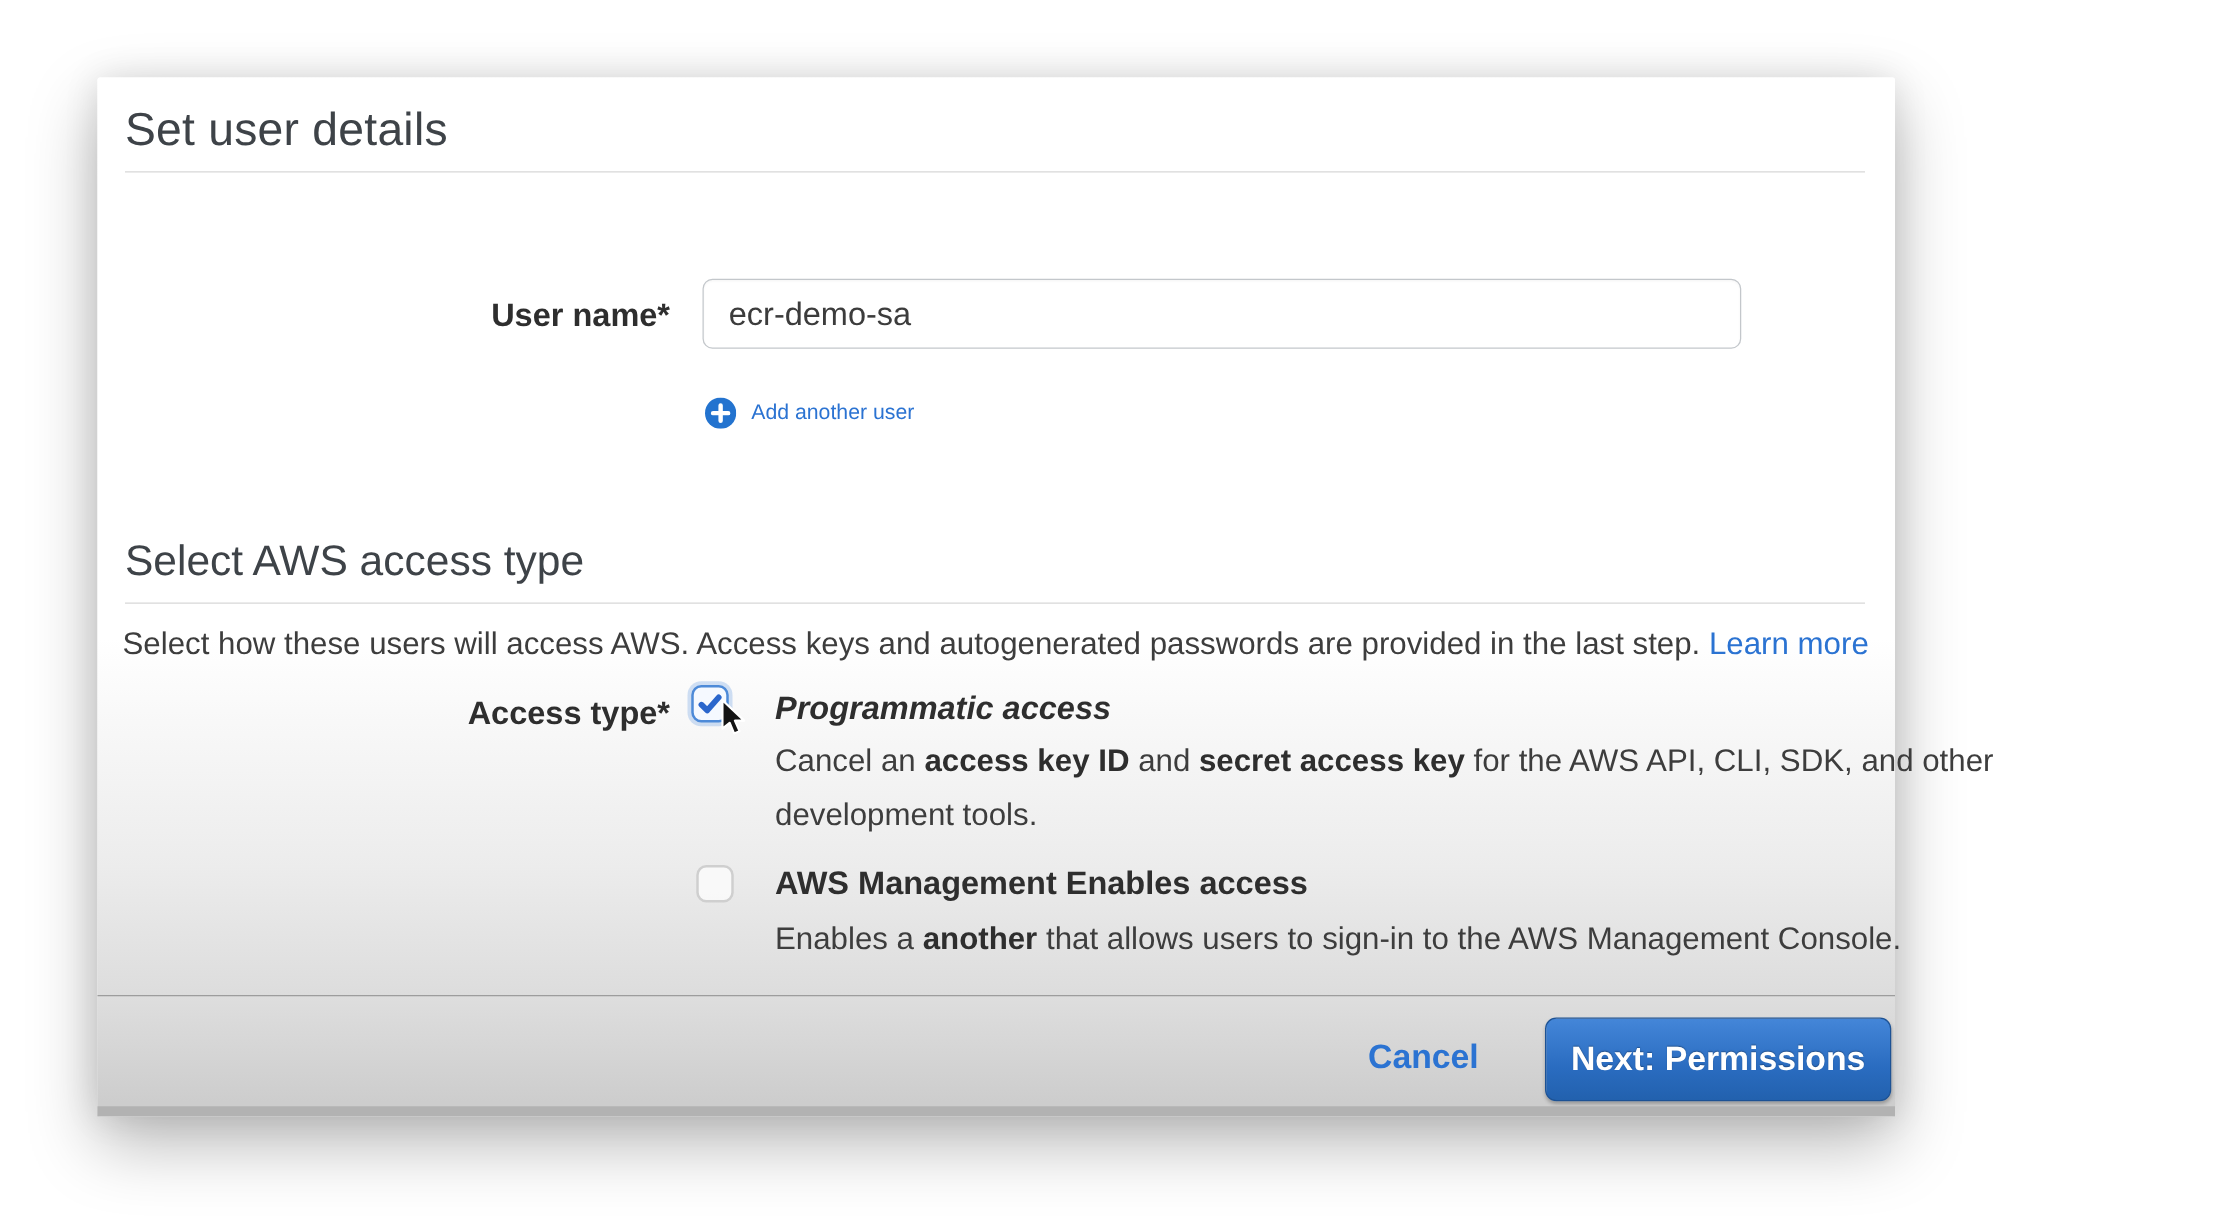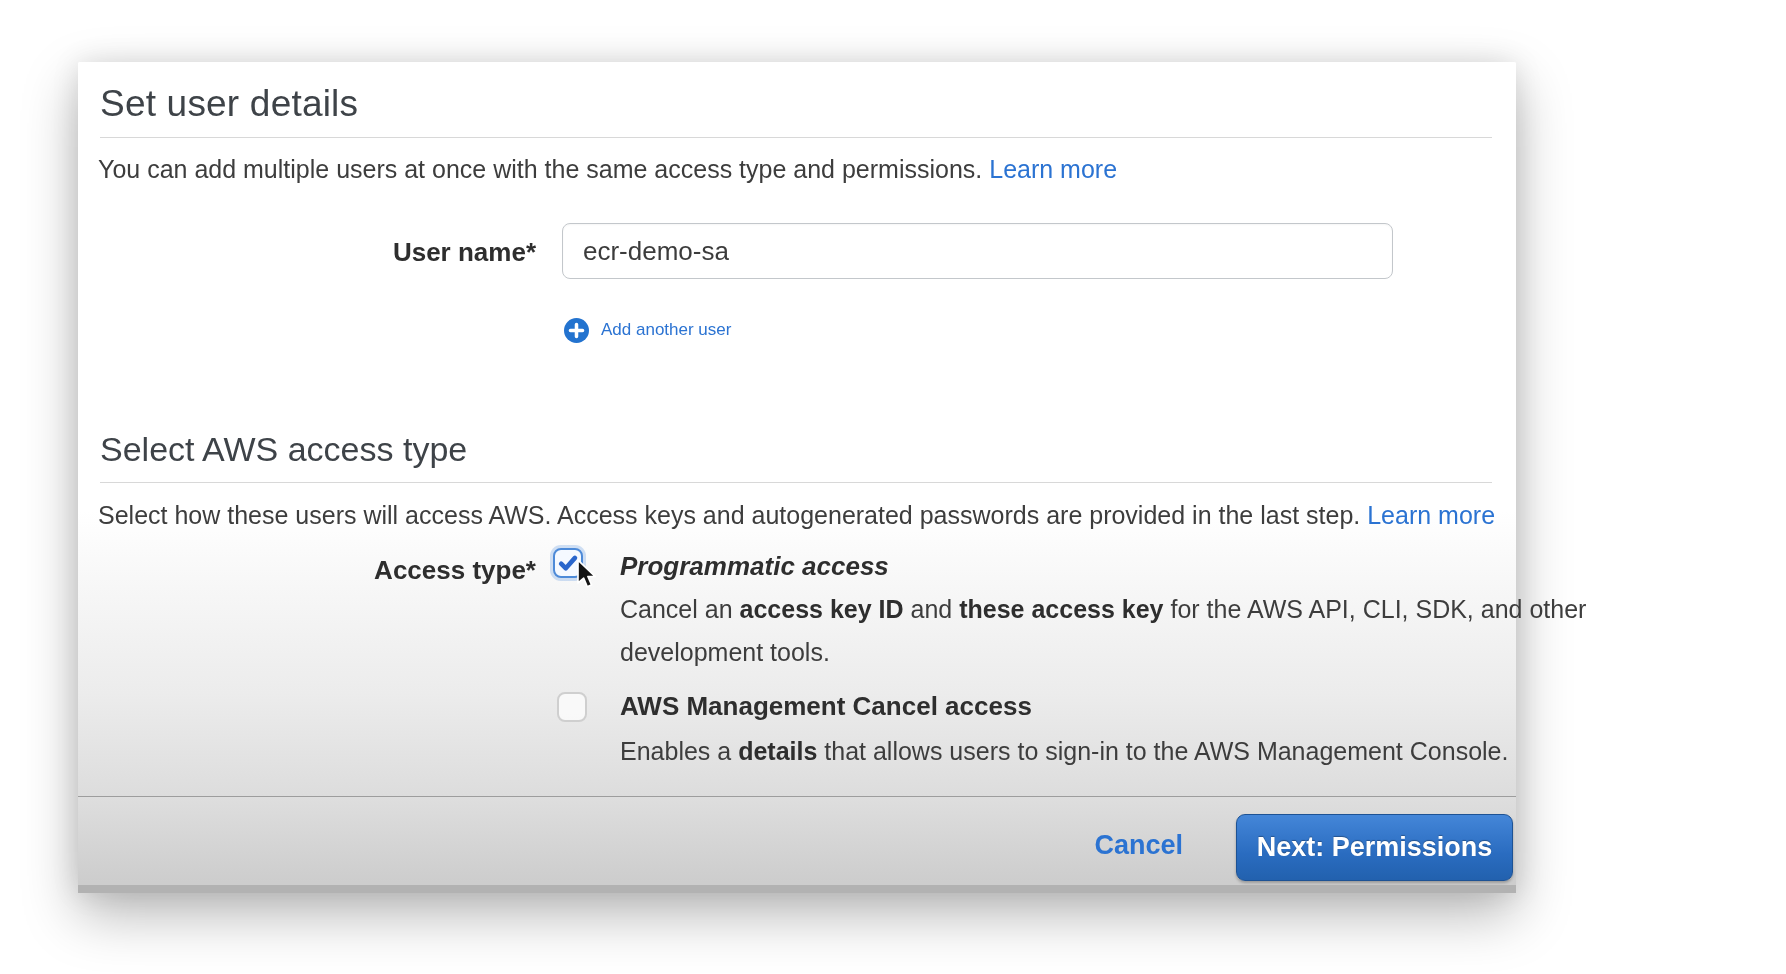--- a/index.html
+++ b/index.html
@@ -135,22 +135,20 @@
   .cursor { position:absolute; left:575px; top:559px; z-index:10; pointer-events:none; }
 </style>
 </head>
 <body>
 
 <div class="card">
 
   <h1 class="page-title">Set user details</h1>
   <div class="hr hr1"></div>
 
-  <p class="lead lead1"><span>You can add multiple users at once with the same access type and permissions.</span>
-    <a class="link">Learn more</a></p>
 
   <label class="flabel username-label">User name*</label>
   <input class="text-input" type="text" value="ecr-demo-sa" style="">
 
   <div class="add-user">
     <svg width="25" height="25" viewBox="0 0 24 24">
       <circle cx="12" cy="12" r="12" fill="#2373cf"></circle>
       <path d="M12 6.2 V17.8 M6.2 12 H17.8" stroke="#ffffff" stroke-width="3.4" stroke-linecap="round"></path>
     </svg>
     <span>Add another user</span>
@@ -163,29 +161,29 @@
     <a class="link">Learn more</a></p>
 
   <label class="flabel access-label">Access type*</label>
 
   <div class="checkbox cb1 checked">
     <svg width="22" height="22" viewBox="0 0 24 24">
       <path d="M4.5 12.8 L9.6 17.8 L19.6 6.4" fill="none" stroke="#2a66cc" stroke-width="5" stroke-linecap="round" stroke-linejoin="round"></path>
     </svg>
   </div>
   <div class="opt-label opt1-label">Programmatic access</div>
-  <p class="opt-desc opt1-desc"><span>Cancel an </span><b>access key ID</b><span> and </span><b>these access key</b><span> for the AWS API, CLI, SDK, and other development tools.</span></p>
+  <p class="opt-desc opt1-desc"><span>Cancel an </span><b>access key ID</b><span> and </span><b>secret access key</b><span> for the AWS API, CLI, SDK, and other development tools.</span></p>
 
   <div class="checkbox cb2">
     <svg width="22" height="22" viewBox="0 0 24 24">
       <path d="M4.5 12.8 L9.6 17.8 L19.6 6.4" fill="none" stroke="#2a66cc" stroke-width="5" stroke-linecap="round" stroke-linejoin="round"></path>
     </svg>
   </div>
-  <div class="opt-label opt2-label">AWS Management Cancel access</div>
-  <p class="opt-desc opt2-desc"><span>Enables a </span><b>details</b><span> that allows users to sign-in to the AWS Management Console.</span></p>
+  <div class="opt-label opt2-label">AWS Management Enables access</div>
+  <p class="opt-desc opt2-desc"><span>Enables a </span><b>another</b><span> that allows users to sign-in to the AWS Management Console.</span></p>
 
   <div class="footer">
     <a class="cancel-link">Cancel</a>
     <button class="next-btn">Next: Permissions</button>
   </div>
 
 </div>
 
 <div class="cursor">
   <svg width="23" height="31" viewBox="0 0 14 20">

